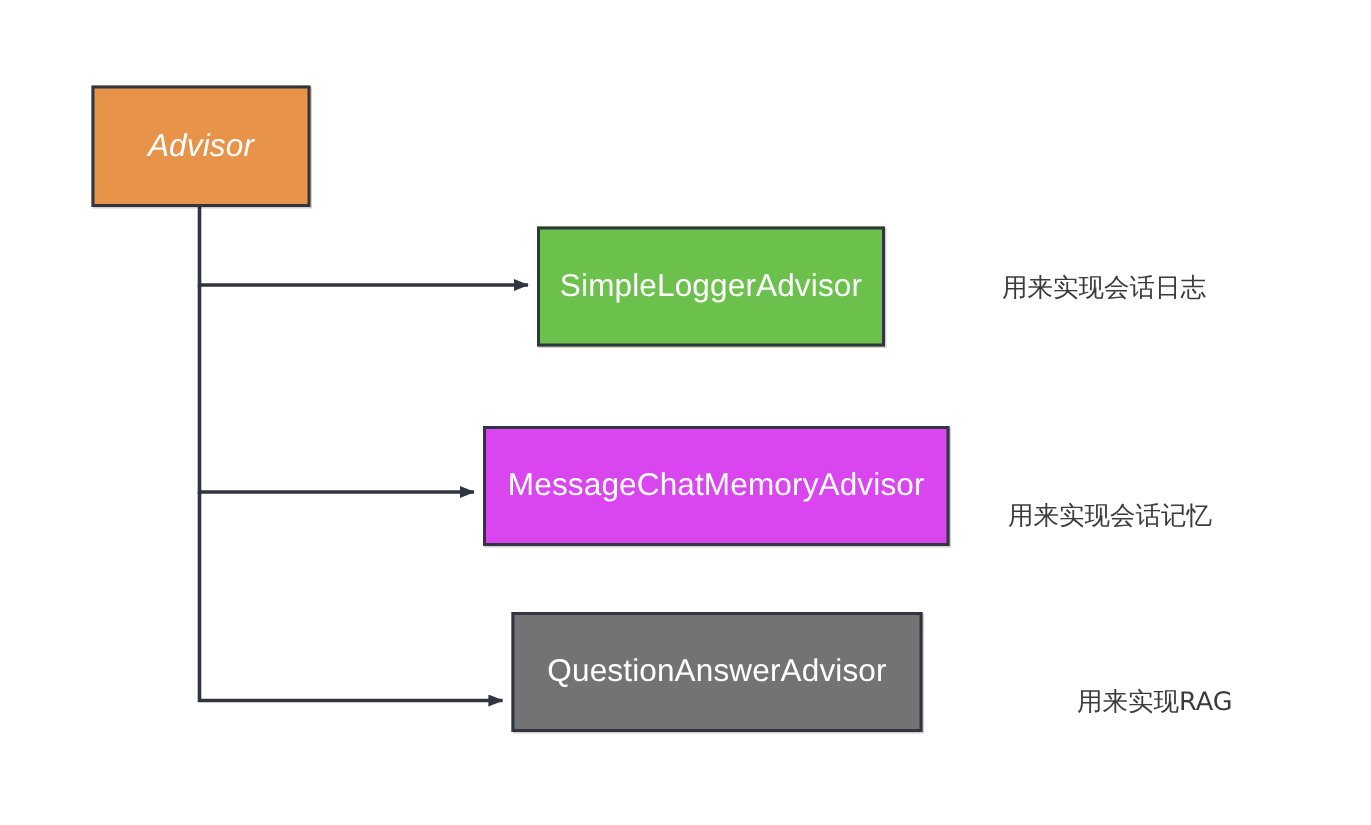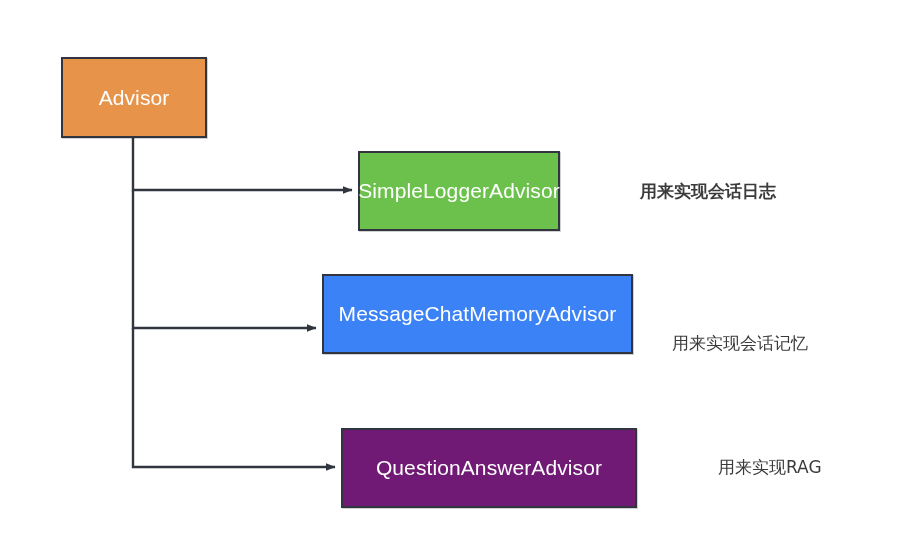--- a/index.html
+++ b/index.html
@@ -37,50 +37,51 @@
     letter-spacing: 0.1px;
     white-space: nowrap;
     box-shadow: 1px 1px 0 rgba(0,0,0,0.18);
   }
   .node-advisor {
     left: 61px;
     top: 57px;
     width: 146px;
     height: 81px;
     background: #e8934a;
+    font-style: italic;
   }
   .node-logger {
     left: 358px;
     top: 151px;
-    width: 202px;
+    width: 232px;
     height: 80px;
     background: #6cc14c;
   }
   .node-memory {
     left: 322px;
-    top: 274px;
+    top: 284px;
     width: 311px;
     height: 80px;
-    background: #3b82f6;
+    background: #d946ef;
   }
   .node-qa {
     left: 341px;
-    top: 428px;
-    width: 296px;
+    top: 408px;
+    width: 274px;
     height: 80px;
-    background: #701a75;
+    background: #737373;
   }
   .note {
     position: absolute;
     color: #3b3b3b;
     font-size: 17px;
     white-space: nowrap;
     font-family: "DejaVu Sans", "Liberation Sans", sans-serif;
   }
-  .note-logger { left: 640px; top: 180px; font-weight: bold; }
+  .note-logger { left: 668px; top: 180px; }
   .note-memory { left: 672px; top: 318px; margin-top: 14px; }
   .note-qa     { left: 690px; top: 456px; margin-left: 28px; }
 </style>
 </head>
 <body>
 
 <div id="canvas">
 
   <svg class="edges" viewBox="0 0 914 550" width="914" height="550" xmlns="http://www.w3.org/2000/svg">
     <defs>

